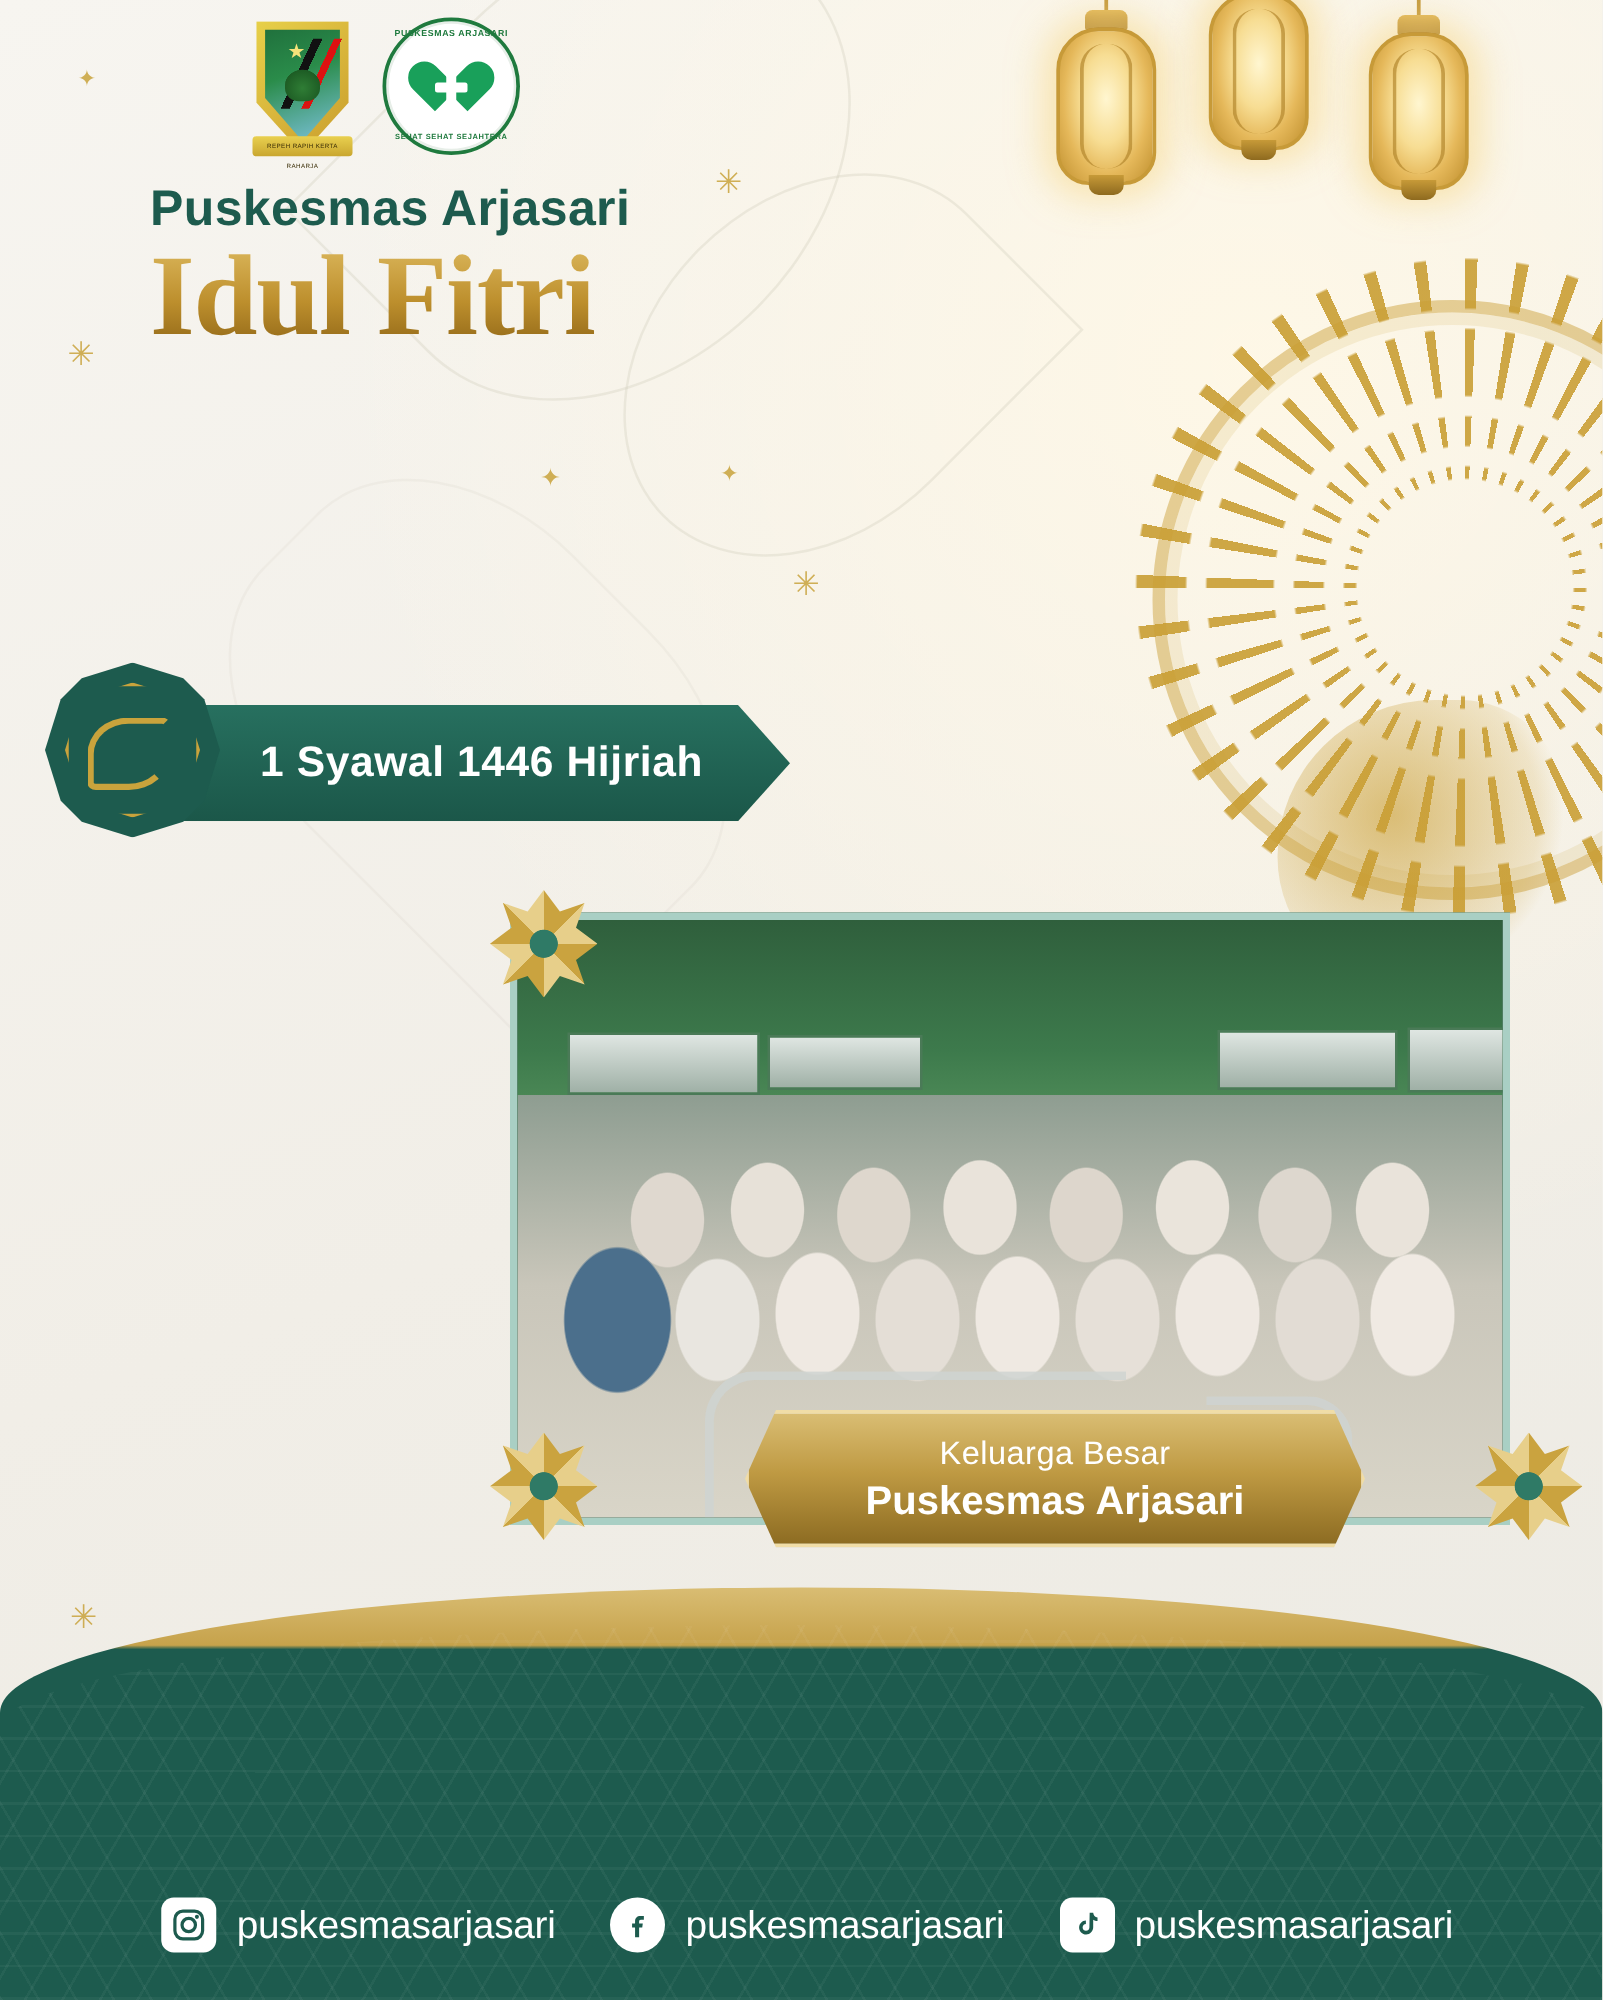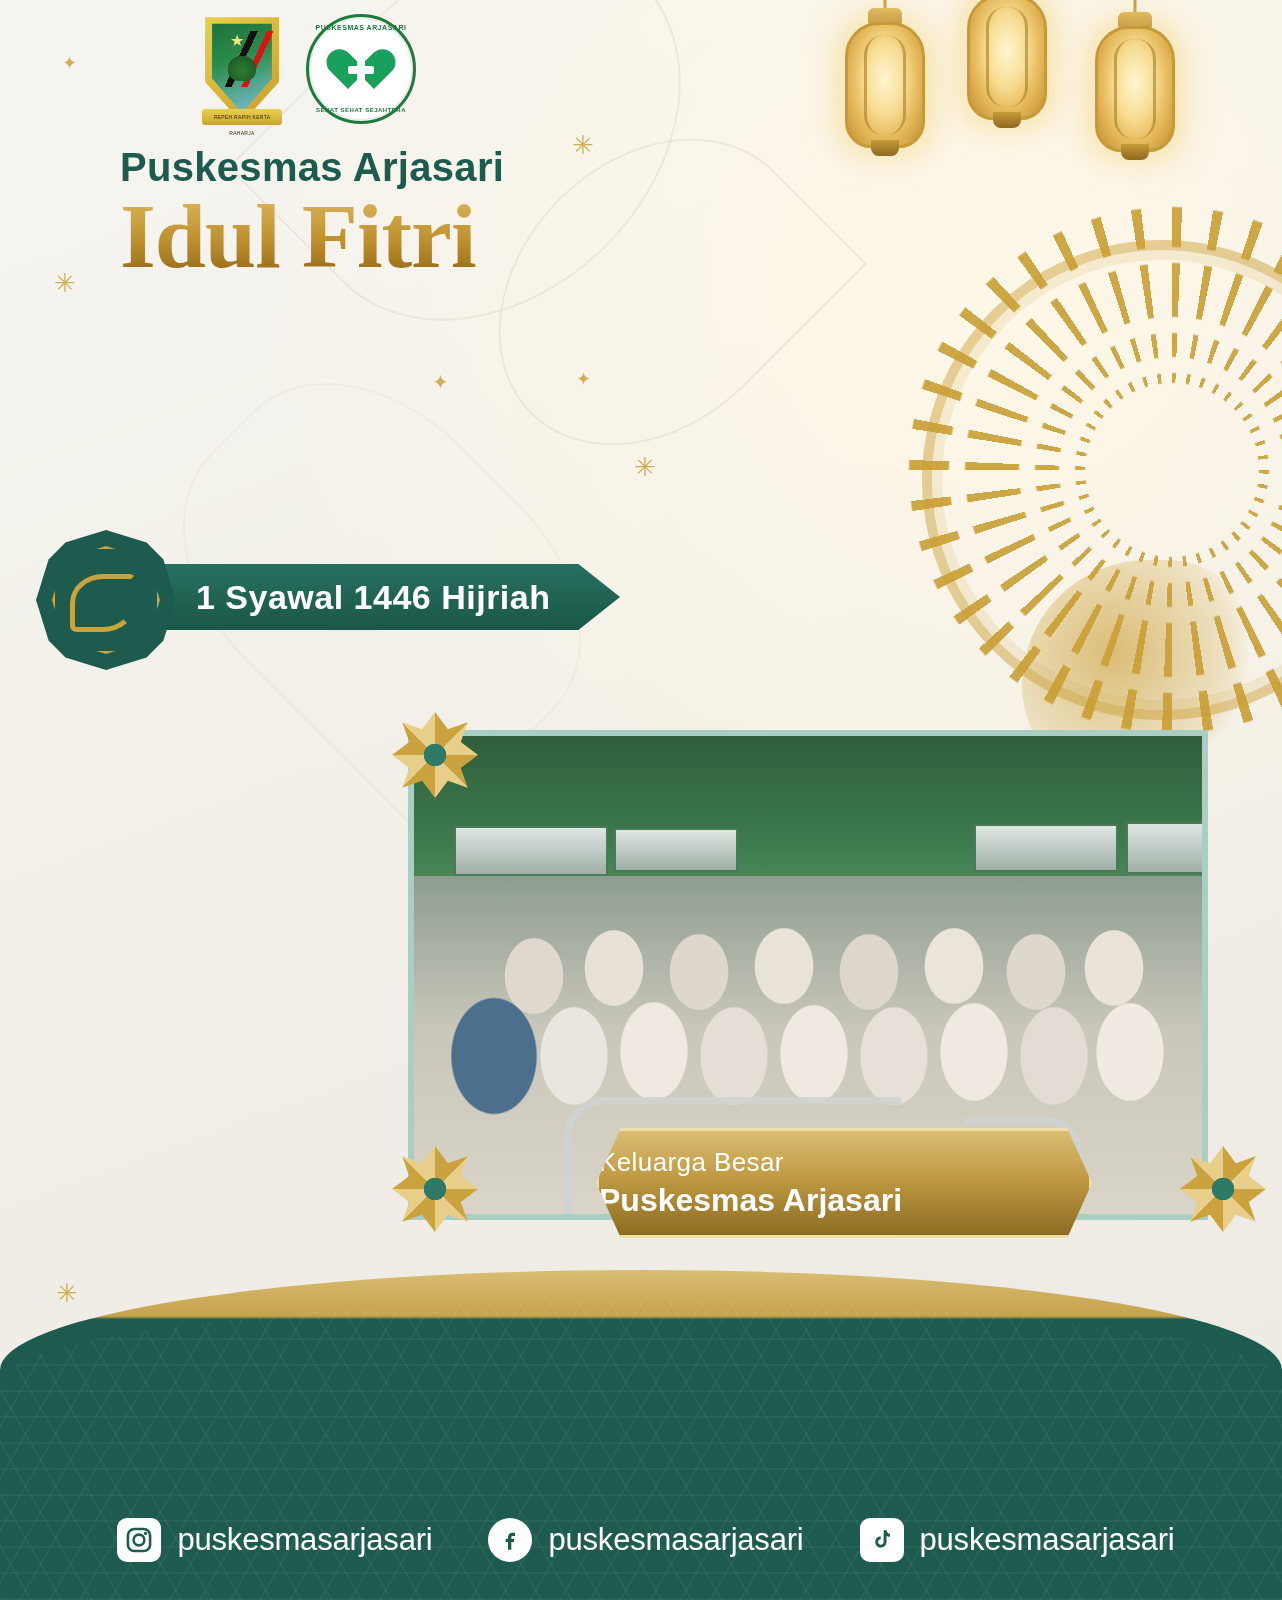--- a/index.html
+++ b/index.html
@@ -229,21 +229,21 @@
     position: absolute; inset: 16px;
     border: 3px solid #c9a33c;
     clip-path: polygon(50% 0%, 79% 9%, 91% 21%, 100% 50%, 91% 79%, 79% 91%, 50% 100%, 21% 91%, 9% 79%, 0% 50%, 9% 21%, 21% 9%);
   }
   .ribbon-orn .swirl {
     position: absolute; left: 34px; top: 44px; width: 56px; height: 48px;
     border: 5px solid #c9a33c; border-radius: 50% 10% 50% 10%;
     border-right-color: transparent;
   }
   .ribbon-bar {
-    position: absolute; left: 64px; top: 44px; width: 520px; height: 66px;
+    position: absolute; left: 76px; top: 44px; width: 520px; height: 93px;
     background: linear-gradient(180deg,#27705f 0%, #1b5749 100%);
     clip-path: polygon(0 0, 92% 0, 100% 50%, 92% 100%, 0 100%);
     display: flex; align-items: center;
     box-shadow: 0 4px 10px rgba(0,0,0,.12);
   }
   .ribbon-text {
     color: #ffffff;
     font-size: 34px;
     font-weight: bold;
     margin-left: 96px;
@@ -329,21 +329,21 @@
     border-top: 7px solid #cfd4d2; border-right: 7px solid #cfd4d2;
     border-top-right-radius: 36px; opacity: .8;
   }
 
   .photo-caption {
     position: absolute; left: 596px; top: 1128px; width: 490px; height: 104px;
     background: linear-gradient(180deg,#d9bd73 0%, #bf9a43 45%, #8d6c22 100%);
     border: 3px solid #f0dda7;
     border-radius: 14px;
     clip-path: polygon(5% 0, 95% 0, 100% 50%, 95% 100%, 5% 100%, 0 50%);
-    text-align: left;
+    text-align: center;
     color: #fff;
     box-shadow: 0 6px 14px rgba(0,0,0,.25);
   }
   .photo-caption .c1 { font-size: 26px; margin-top: 16px; letter-spacing: .4px; }
   .photo-caption .c2 { font-size: 32px; font-weight: bold; margin-top: 4px; }
 
   .corner-orn {
     position: absolute; width: 86px; height: 86px;
     background: radial-gradient(circle at 50% 50%, #2f7a66 0 18%, transparent 19%),
                 conic-gradient(from 0deg, #caa33f 0 12.5%, #e7cf8a 12.5% 25%, #caa33f 25% 37.5%, #e7cf8a 37.5% 50%, #caa33f 50% 62.5%, #e7cf8a 62.5% 75%, #caa33f 75% 87.5%, #e7cf8a 87.5% 100%);
@@ -364,21 +364,21 @@
     position: absolute; left: 0; right: 0; bottom: 0; height: 300px;
     background-image:
       repeating-linear-gradient(60deg, rgba(255,255,255,0.045) 0 2px, transparent 2px 26px),
       repeating-linear-gradient(-60deg, rgba(255,255,255,0.045) 0 2px, transparent 2px 26px),
       repeating-linear-gradient(0deg, rgba(255,255,255,0.045) 0 2px, transparent 2px 26px);
     border-top-left-radius: 60% 100px;
     border-top-right-radius: 60% 100px;
   }
   .socials {
     position: absolute; left: 10px; right: 0; bottom: 38px;
-    display: flex; align-items: center; justify-content: center; gap: 56px;
+    display: flex; align-items: center; justify-content: center; gap: 44px;
   }
   .social { display: flex; align-items: center; gap: 16px; }
   .social .ic {
     width: 44px; height: 44px; border-radius: 10px;
     background: #ffffff; color: #1d5b4e;
     display: flex; align-items: center; justify-content: center;
     font-size: 26px; font-weight: bold;
   }
   .social .ic.tt { border-radius: 10px; }
   .social .handle { color: #ffffff; font-size: 31px; letter-spacing: -.2px; }

